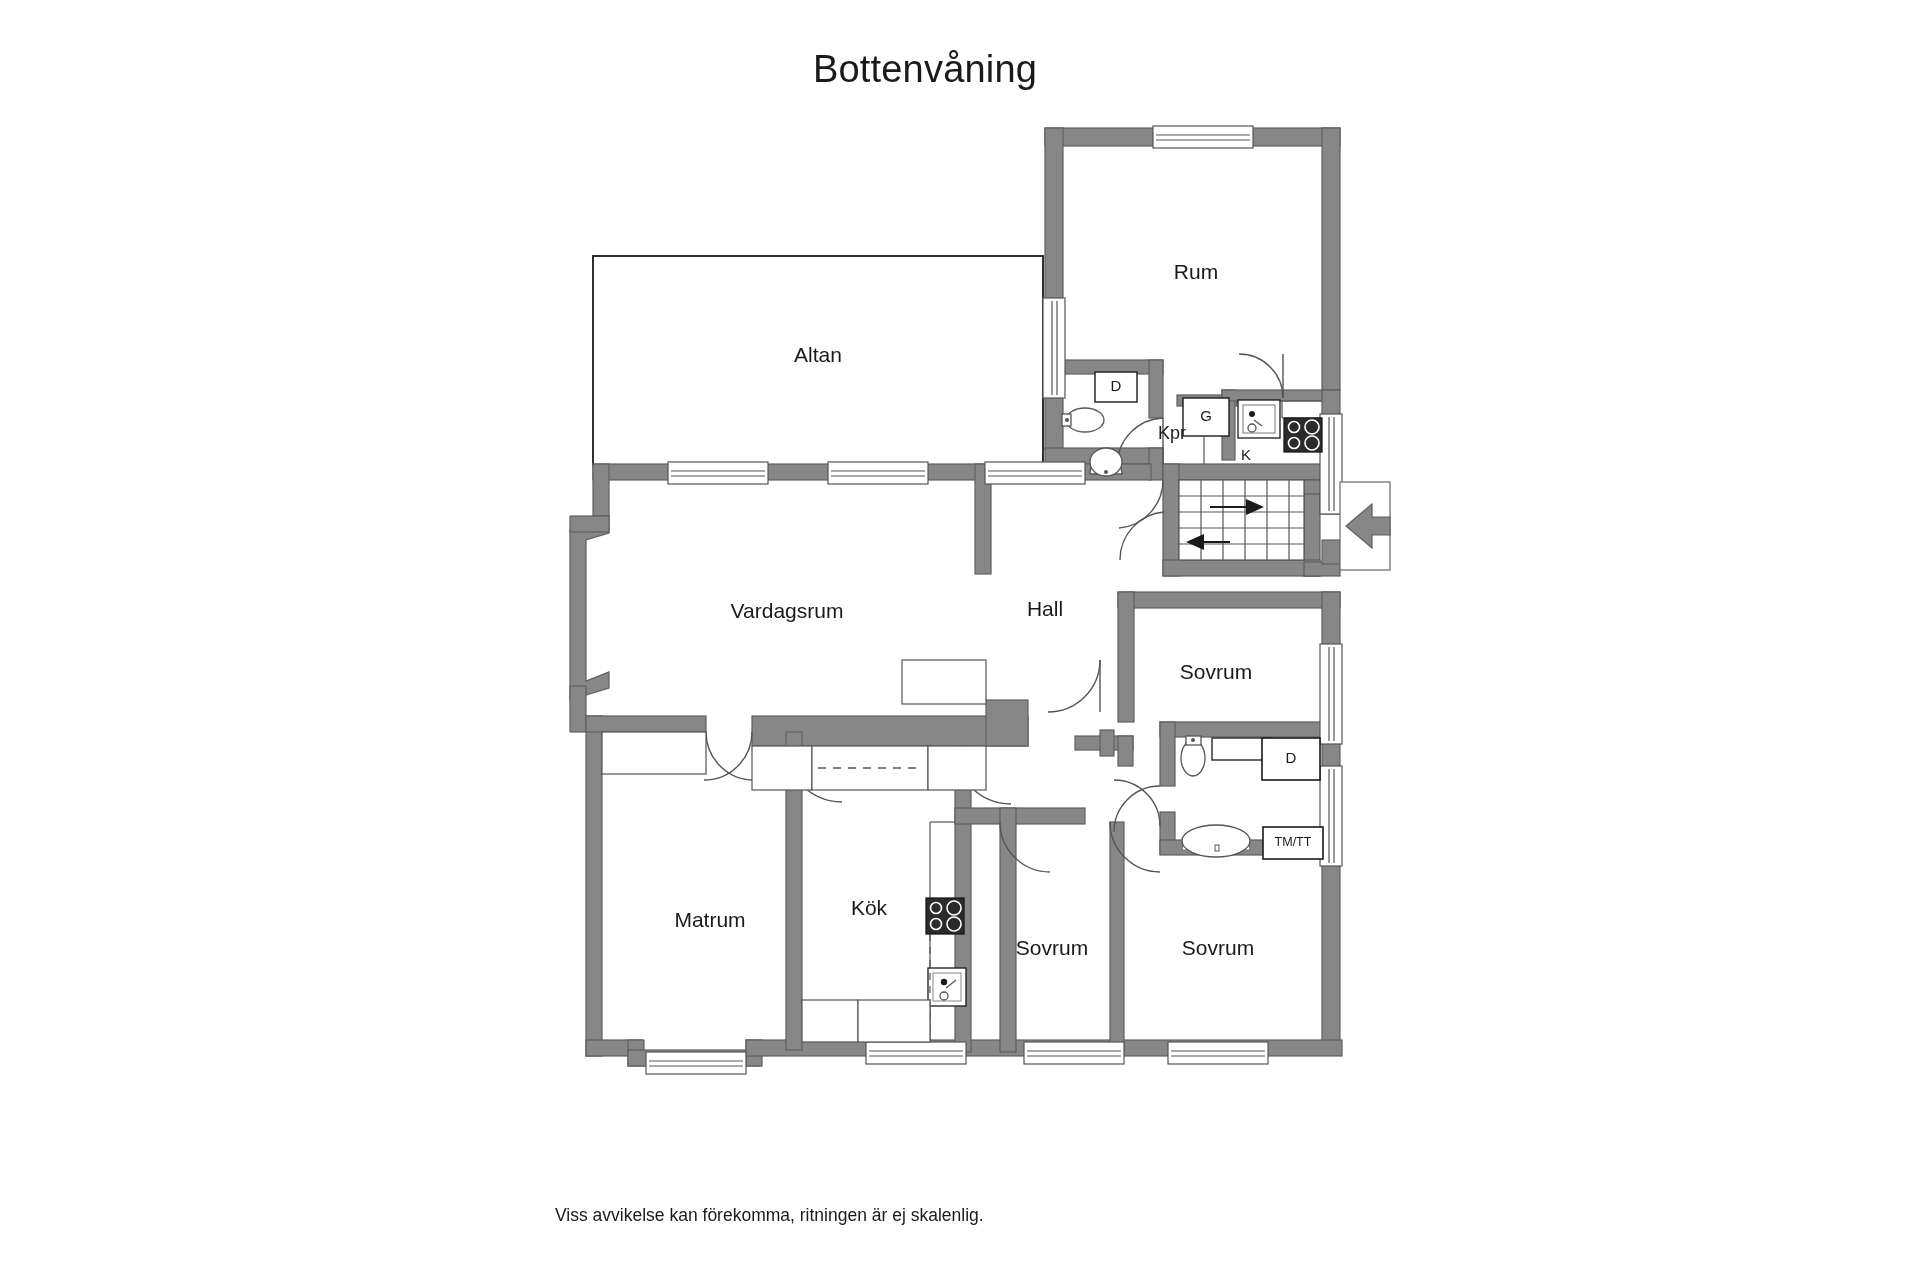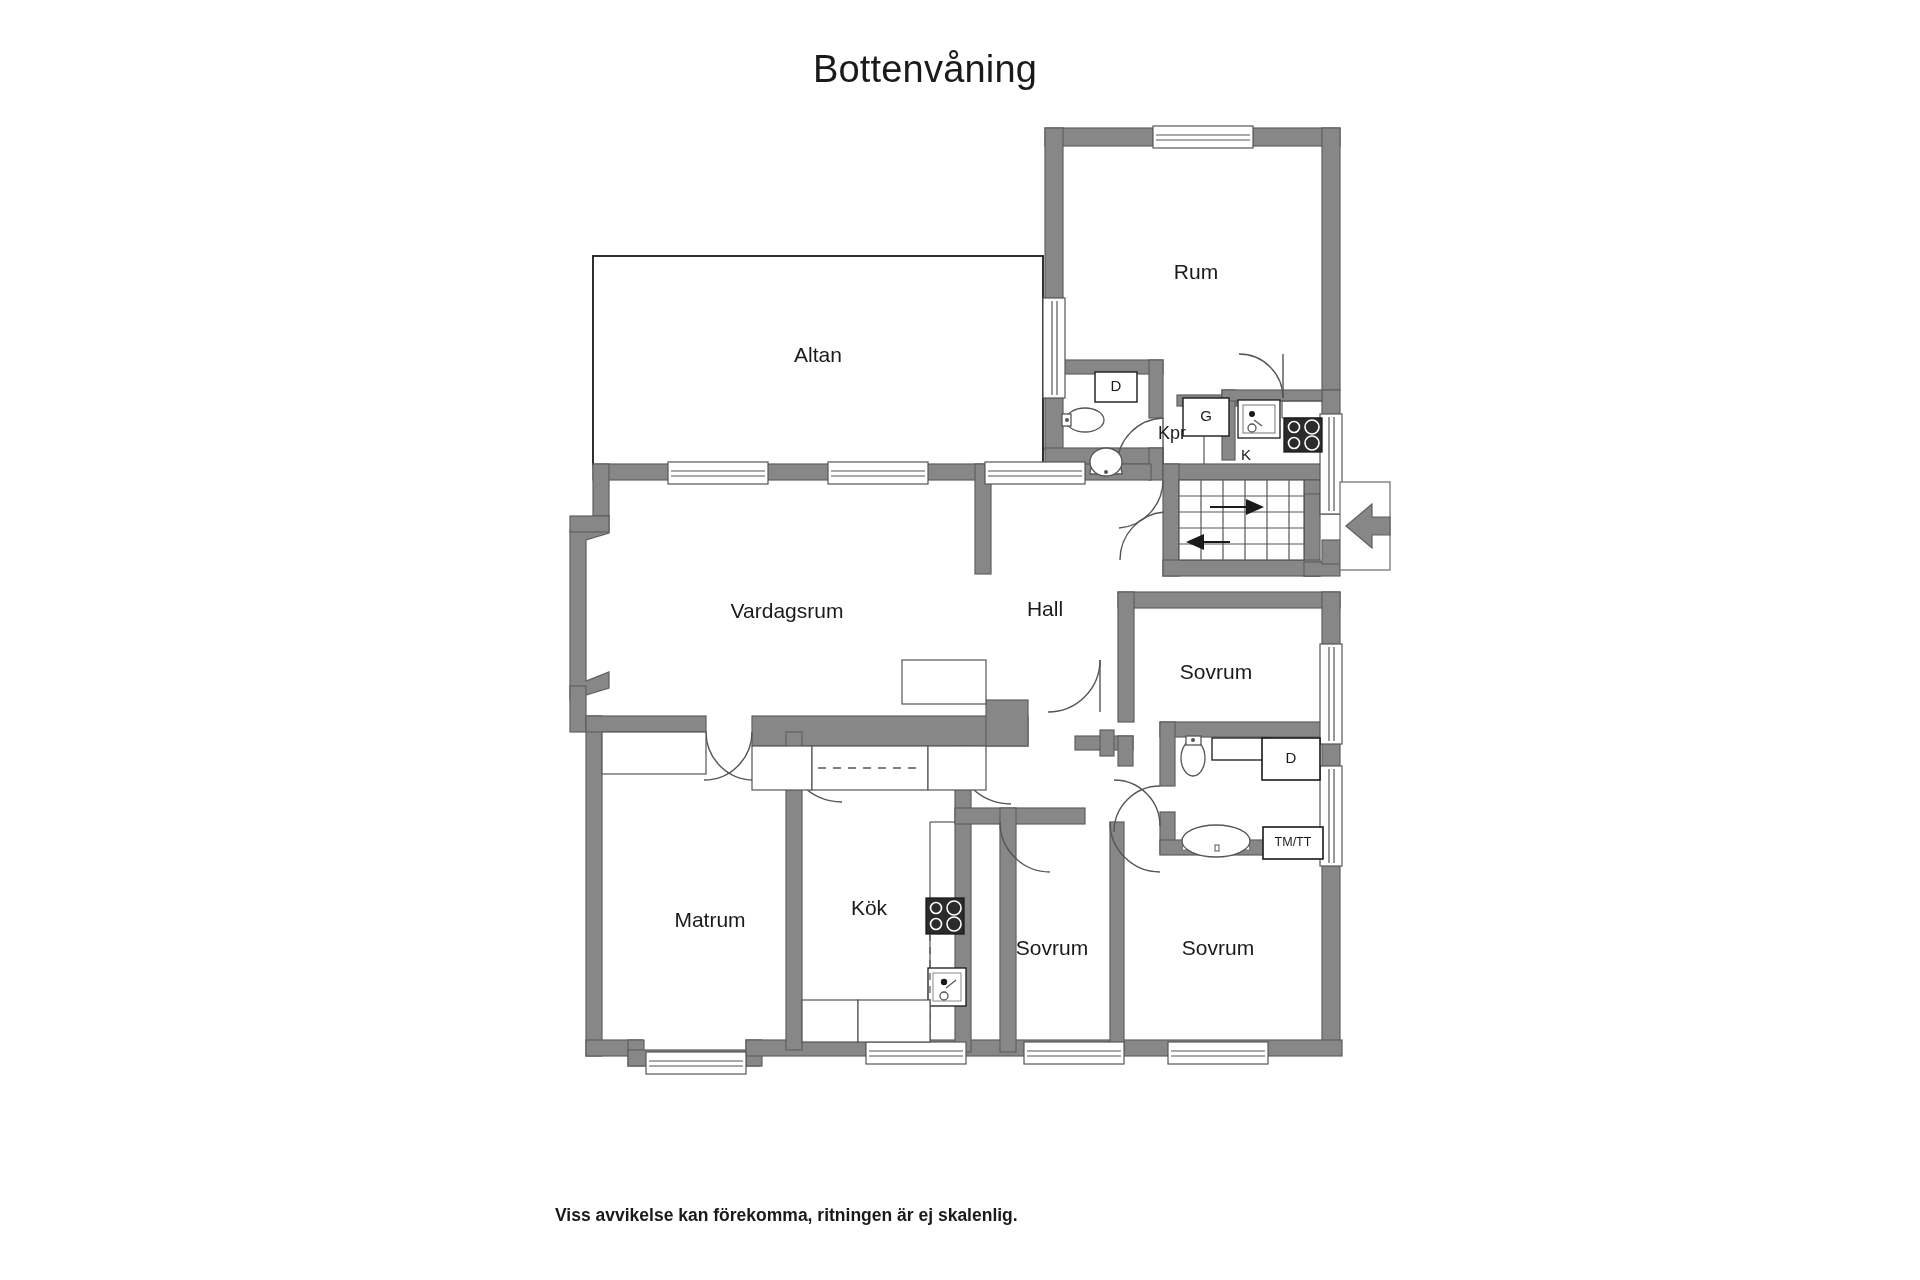--- a/index.html
+++ b/index.html
@@ -20,21 +20,21 @@
     letter-spacing:.2px;
     color:#1a1a1a;
   }
   
   #plan-title{ left:-35px; }
 
   #footer-note{
     position:absolute;
     left:555px;top:1205px;
     font-size:17.5px;
-    font-weight:700;
+    font-weight:400;
     color:#1a1a1a;
     white-space:nowrap;
   }
 
   #plan-canvas{
     position:absolute;
     left:0;top:0;width:1920px;height:1280px;
   }
   #plan-canvas svg{display:block;}
 

